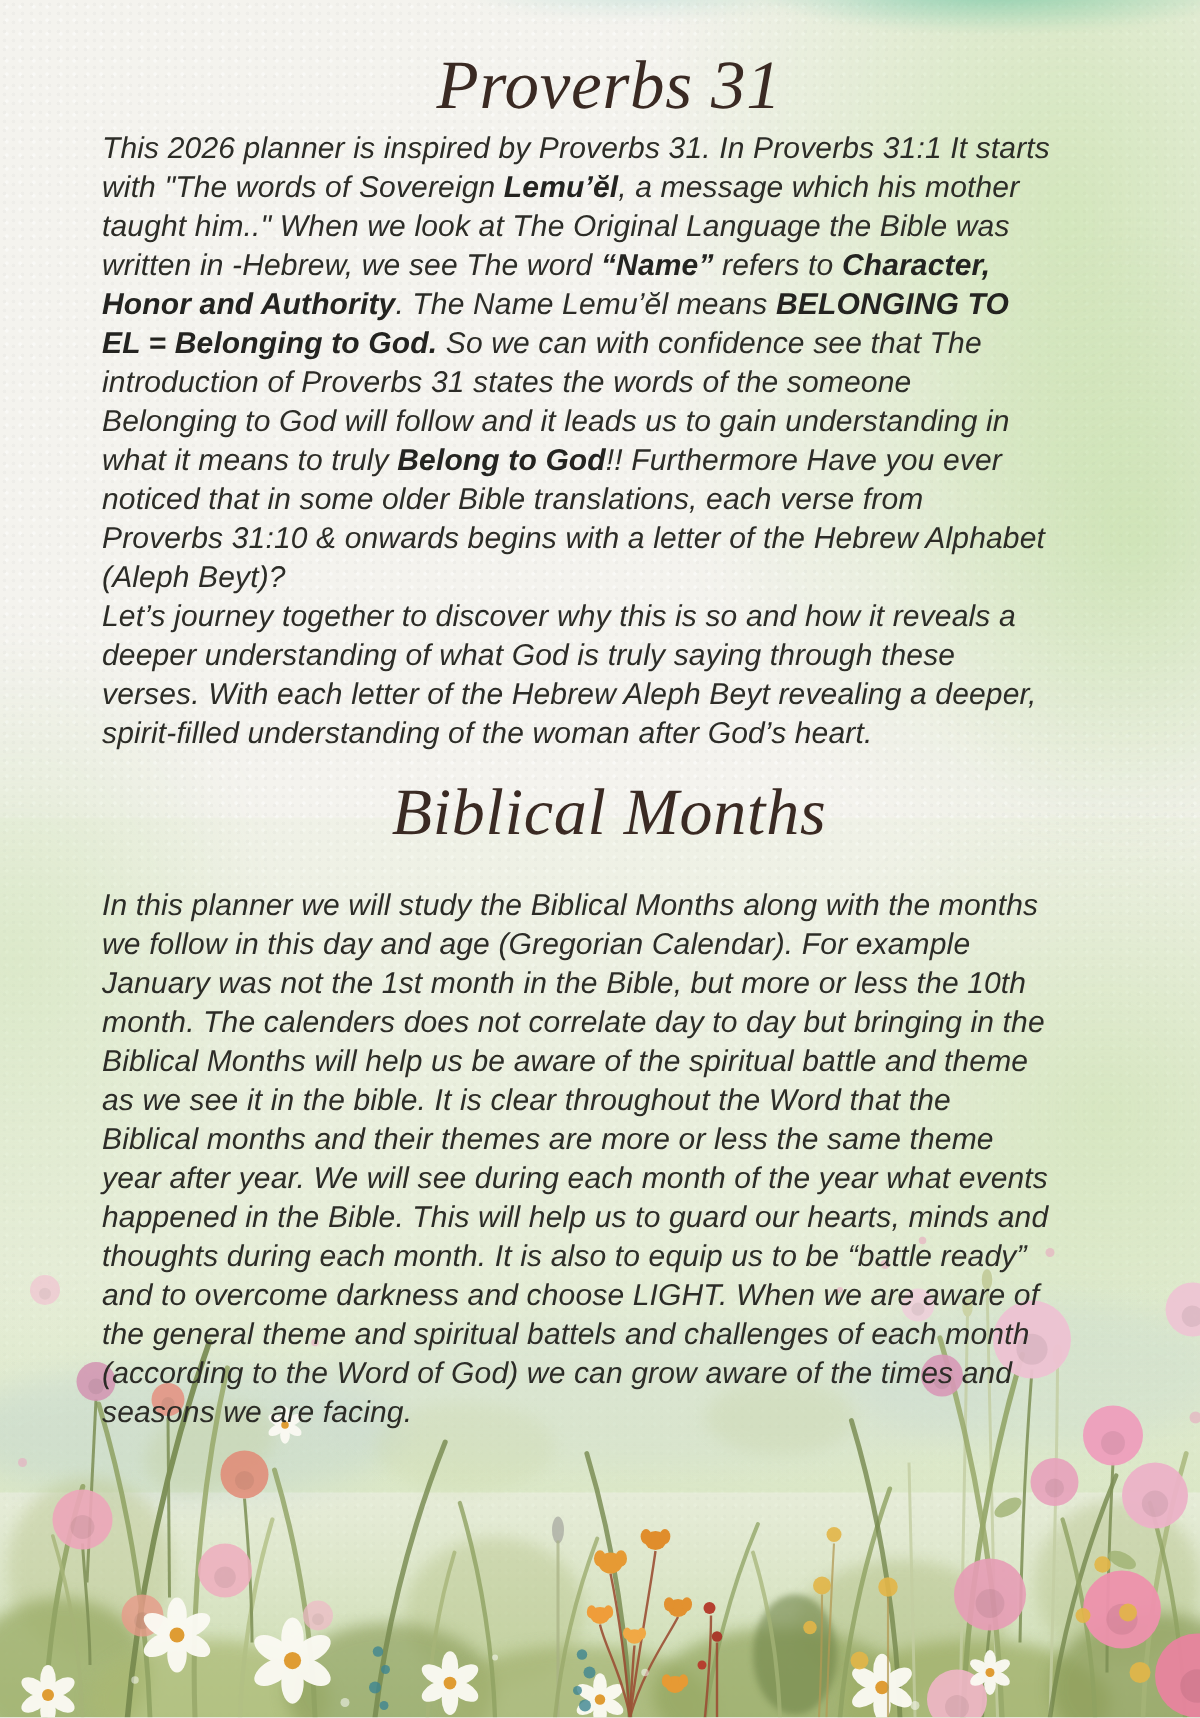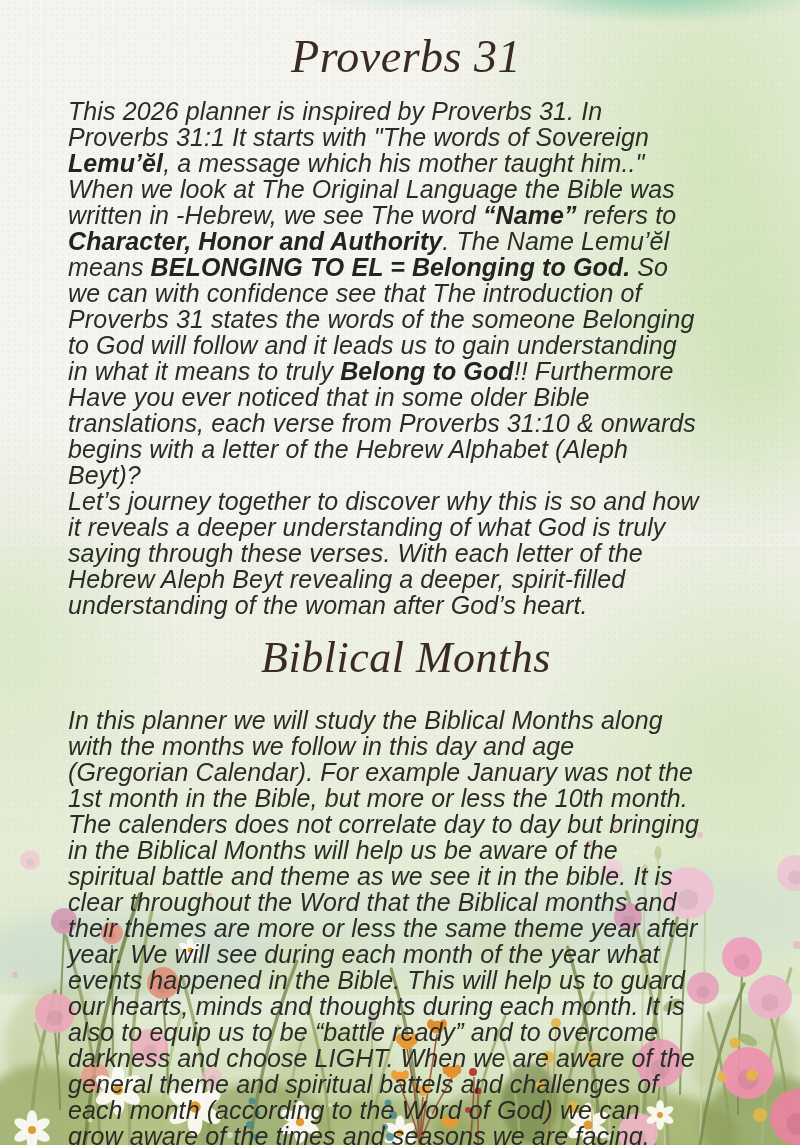--- a/index.html
+++ b/index.html
@@ -35,22 +35,22 @@
     filter:blur(12px);}
 
   .content{position:absolute;left:0;top:0;width:800px;font-style:italic;}
   .content h1,.content h2{
     font-family:"Liberation Serif", serif;font-weight:400;color:#3a2a23;
     text-align:center;letter-spacing:.5px;transform:translateX(6px);
   }
   .content h1{margin:28px 0 0;font-size:46px;line-height:1.25;}
   .content h2{margin:12px 0 0;font-size:44px;line-height:1.25;}
   .bodytext{
-    margin:12px 0 0;padding:0 0 0 68px;width:632px;
-    font-size:25px;line-height:26px;letter-spacing:.1px;color:#2c2c27;
+    margin:0 0 0;padding:0 0 0 68px;width:632px;
+    font-size:20px;line-height:26px;letter-spacing:.1px;color:#2c2c27;
   }
   .bodytext b{font-weight:700;color:#232320;}
   #months-par{margin-top:22px;}
 
   .meadow{position:absolute;left:0;bottom:0;width:800px;height:330px;pointer-events:none;}
 </style>
 </head>
 <body>
 
 <div class="page">

